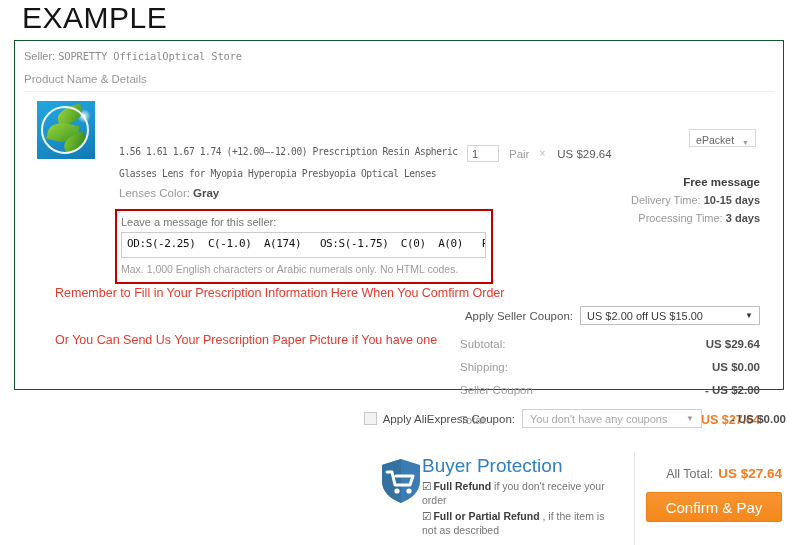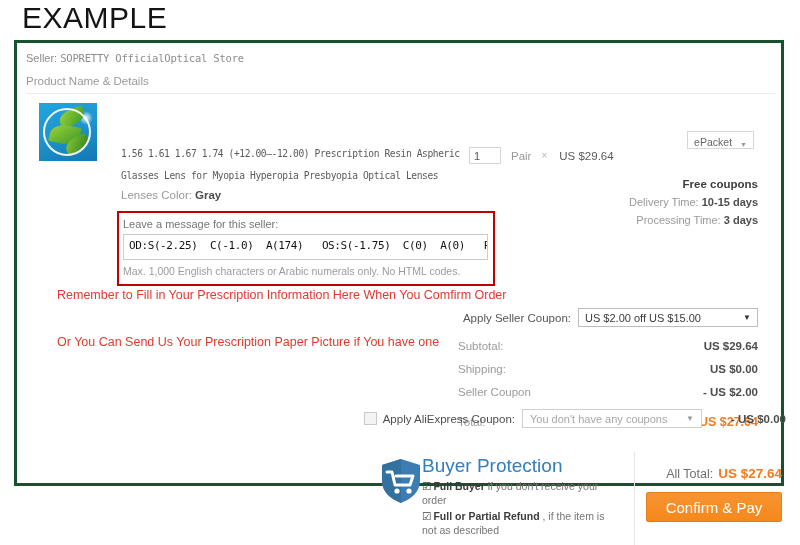--- a/index.html
+++ b/index.html
@@ -27,22 +27,22 @@
     color: #141414;
     font-family: "Liberation Sans", sans-serif;
   }
 
   
   .order-card {
     position: absolute;
     left: 14px;
     top: 40px;
     width: 770px;
-    height: 446px;
-    border: 3px solid #14532d;
+    height: 350px;
+    border: 1px solid #14532d;
     background: #fff;
     box-sizing: border-box;
   }
 
   .seller-line {
     position: absolute;
     left: 9px;
     top: 9px;
     font-size: 11px;
     color: #8c8c8c;
@@ -417,21 +417,21 @@
     <span class="qty-x">×</span>
     <span class="qty-price">US $29.64</span>
   </div>
 
   <div class="shipping-select">
     <span>ePacket</span>
     <span class="caret">▼</span>
   </div>
 
   <div class="ship-info">
-    <div class="free">Free coupons</div>
+    <div class="free">Free message</div>
     <div>
       <span>Delivery Time:</span>
       <b>10-15 days</b>
     </div>
     <div>
       <span>Processing Time:</span>
       <b>3 days</b>
     </div>
   </div>
 
@@ -488,21 +488,21 @@
       <path d="M21 1 L40 7 V23 C40 34 31 41 21 45 C11 41 2 34 2 23 V7 Z" fill="#3b7db3"></path>
       <path d="M21 1 L21 45 C11 41 2 34 2 23 V7 Z" fill="#34719f"></path>
       <path d="M7 14 h5 l3 13 h15 l3 -9 h-17" fill="none" stroke="#ffffff" stroke-width="3" stroke-linejoin="round" stroke-linecap="round"></path>
       <circle cx="17" cy="33" r="2.6" fill="#ffffff"></circle>
       <circle cx="29" cy="33" r="2.6" fill="#ffffff"></circle>
     </svg>
   </div>
   <div class="bp-text">
     <div class="bp-title">Buyer Protection</div>
     <div class="bp-item">
-      <span class="tick">☑</span><b>Full Buyer</b><span> if you don't receive your order</span>
+      <span class="tick">☑</span><b>Full Refund</b><span> if you don't receive your order</span>
     </div>
     <div class="bp-item">
       <span class="tick">☑</span><b>Full or Partial Refund</b><span> , if the item is not as described</span>
     </div>
   </div>
 </div>
 
 <div class="bp-divider"></div>
 
 <div class="all-total">

